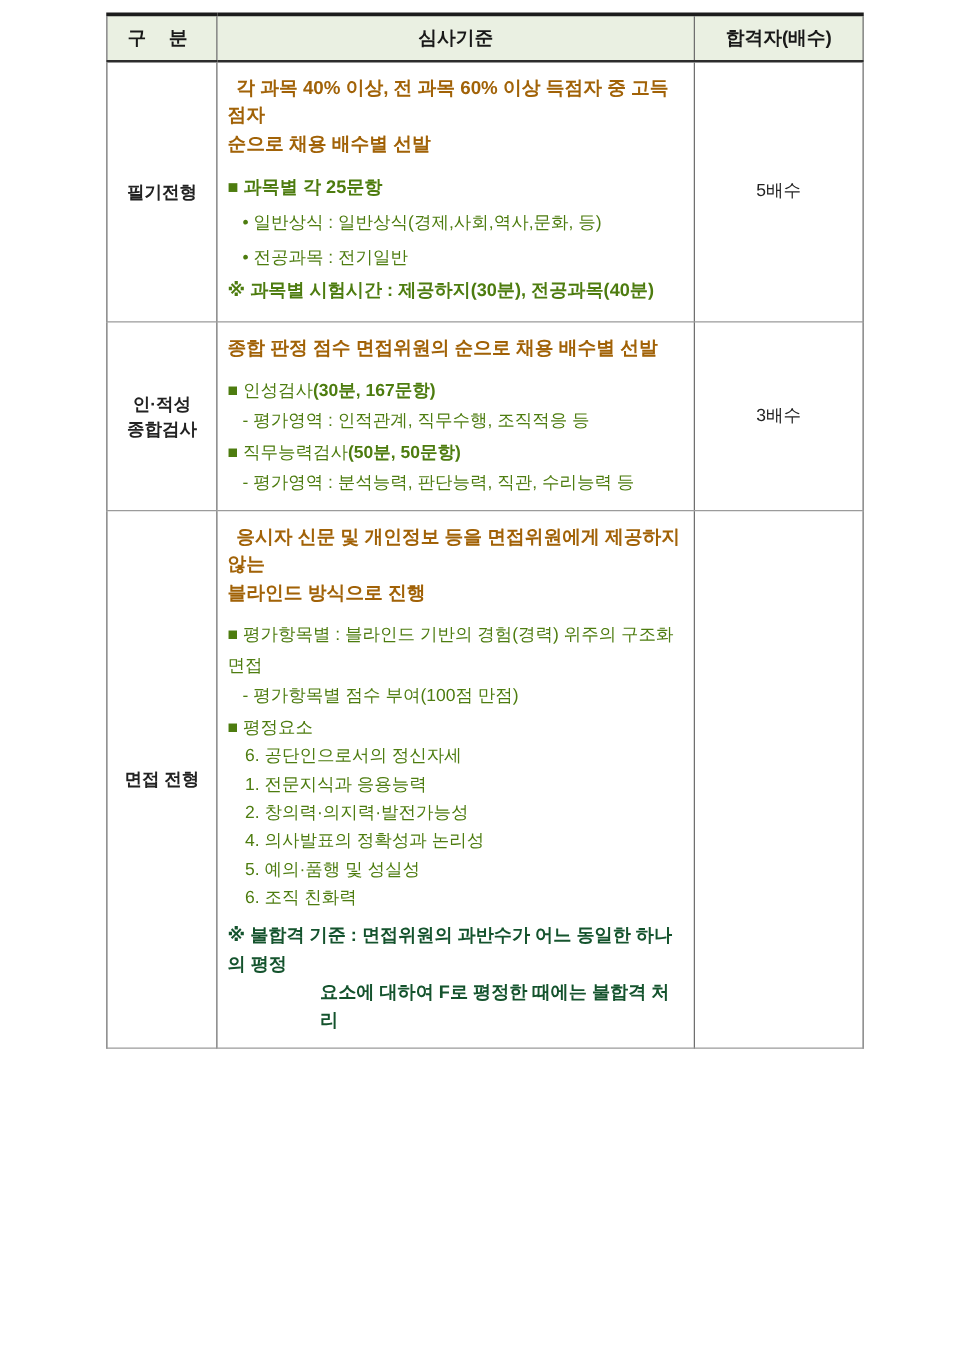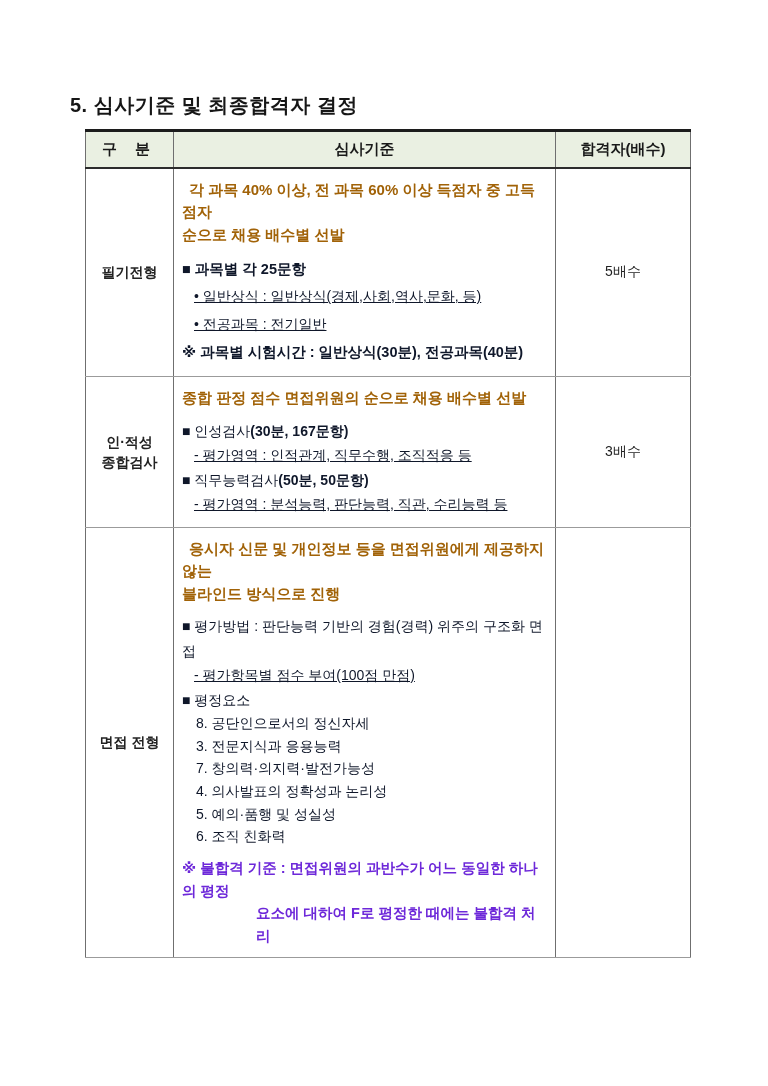--- a/index.html
+++ b/index.html
@@ -66,40 +66,39 @@
   td.pass { text-align:center; font-size:14px; color:#222; }
   td.pass.small { font-size:11.5px; line-height:1.45; color:#2a2a2a; }
 
   td.crit { padding:10px 8px 10px 8px; }
   td.crit.centered { text-align:center; line-height:1.6; }
 
   .b { font-weight:bold; }
   .intro { font-size:15px; font-weight:bold; line-height:1.5; color:#a16207; }
   .intro.indent1 { text-indent:7px; }
   .blockgap { height:9px; }
-  .line { line-height:1.95; font-size:14px; color:#0f172a; }
+  .line { line-height:1.95; font-size:14px; color:#4d7c0f; }
   .line.tight { line-height:1.75; }
   .line.head { font-size:14.5px; }
-  .line.sub { padding-left:12px;text-decoration:underline; }
+  .line.sub { padding-left:12px; }
   .line.num { padding-left:14px; line-height:1.62; }
-  .failnote { font-size:14.5px; font-weight:bold; line-height:1.55; color:#6d28d9; }
+  .failnote { font-size:14.5px; font-weight:bold; line-height:1.55; color:#14532d; }
   .failnote .l2 { padding-left:74px; }
 
   tr.r-doc  td { height:68px; }
   tr.r-writ td { height:167px; }
   tr.r-apt  td { height:148px; }
   tr.r-int  td { height:307px; }
   tr.r-writ td.crit, tr.r-apt td.crit, tr.r-int td.crit { vertical-align:middle; }
 </style>
 </head>
 <body>
 
 <div class="page">
 
-  <h1 class="title">5. 심사기준 및 최종합격자 결정</h1>
 
 
   <table class="criteria">
     <colgroup>
       <col style="width:88px">
       <col style="width:382px">
       <col style="width:135px">
     </colgroup>
     <thead>
       <tr>
@@ -113,21 +112,21 @@
 
       <tr class="r-writ">
         <td class="cat">필기전형</td>
         <td class="crit">
           <div class="intro indent1">각 과목 40% 이상, 전 과목 60% 이상 득점자 중 고득점자</div>
           <div class="intro">순으로 채용 배수별 선발</div>
           <div class="blockgap"></div>
           <div class="line head b">■ 과목별 각 25문항</div>
           <div class="line sub">• 일반상식 : 일반상식(경제,사회,역사,문화, 등)</div>
           <div class="line sub">• 전공과목 : 전기일반</div>
-          <div class="line head b">※ 과목별 시험시간 : 일반상식(30분), 전공과목(40분)</div>
+          <div class="line head b">※ 과목별 시험시간 : 제공하지(30분), 전공과목(40분)</div>
         </td>
         <td class="pass">5배수</td>
       </tr>
 
       <tr class="r-apt">
         <td class="cat">
           <div>인·적성</div>
           <div>종합검사</div>
         </td>
         <td class="crit">
@@ -140,26 +139,26 @@
         </td>
         <td class="pass">3배수</td>
       </tr>
 
       <tr class="r-int">
         <td class="cat">면접 전형</td>
         <td class="crit">
           <div class="intro indent1">응시자 신문 및 개인정보 등을 면접위원에게 제공하지 않는</div>
           <div class="intro">블라인드 방식으로 진행</div>
           <div class="blockgap"></div>
-          <div class="line tight">■ 평가방법 : 판단능력 기반의 경험(경력) 위주의 구조화 면접</div>
+          <div class="line tight">■ 평가항목별 : 블라인드 기반의 경험(경력) 위주의 구조화 면접</div>
           <div class="line tight sub">- 평가항목별 점수 부여(100점 만점)</div>
           <div class="line tight">■ 평정요소</div>
-          <div class="line num">8. 공단인으로서의 정신자세</div>
-          <div class="line num">3. 전문지식과 응용능력</div>
-          <div class="line num">7. 창의력·의지력·발전가능성</div>
+          <div class="line num">6. 공단인으로서의 정신자세</div>
+          <div class="line num">1. 전문지식과 응용능력</div>
+          <div class="line num">2. 창의력·의지력·발전가능성</div>
           <div class="line num">4. 의사발표의 정확성과 논리성</div>
           <div class="line num">5. 예의·품행 및 성실성</div>
           <div class="line num">6. 조직 친화력</div>
           <div class="blockgap"></div>
           <div class="failnote">
             <div>※ 불합격 기준 : 면접위원의 과반수가 어느 동일한 하나의 평정</div>
             <div class="l2">요소에 대하여 F로 평정한 때에는 불합격 처리</div>
           </div>
         </td>
         <td class="pass"></td>

